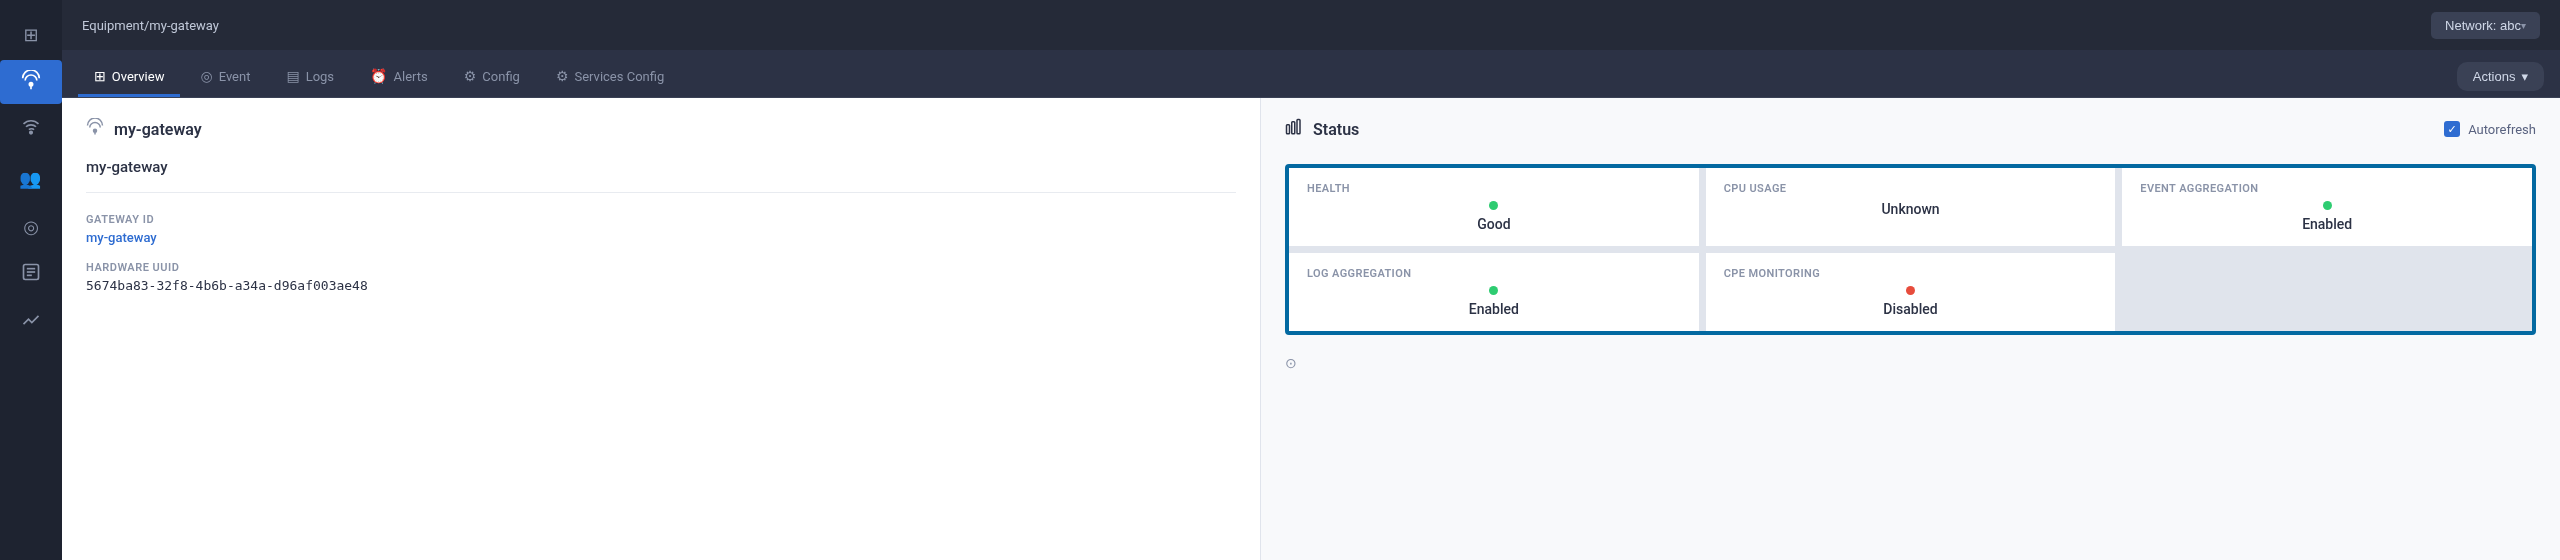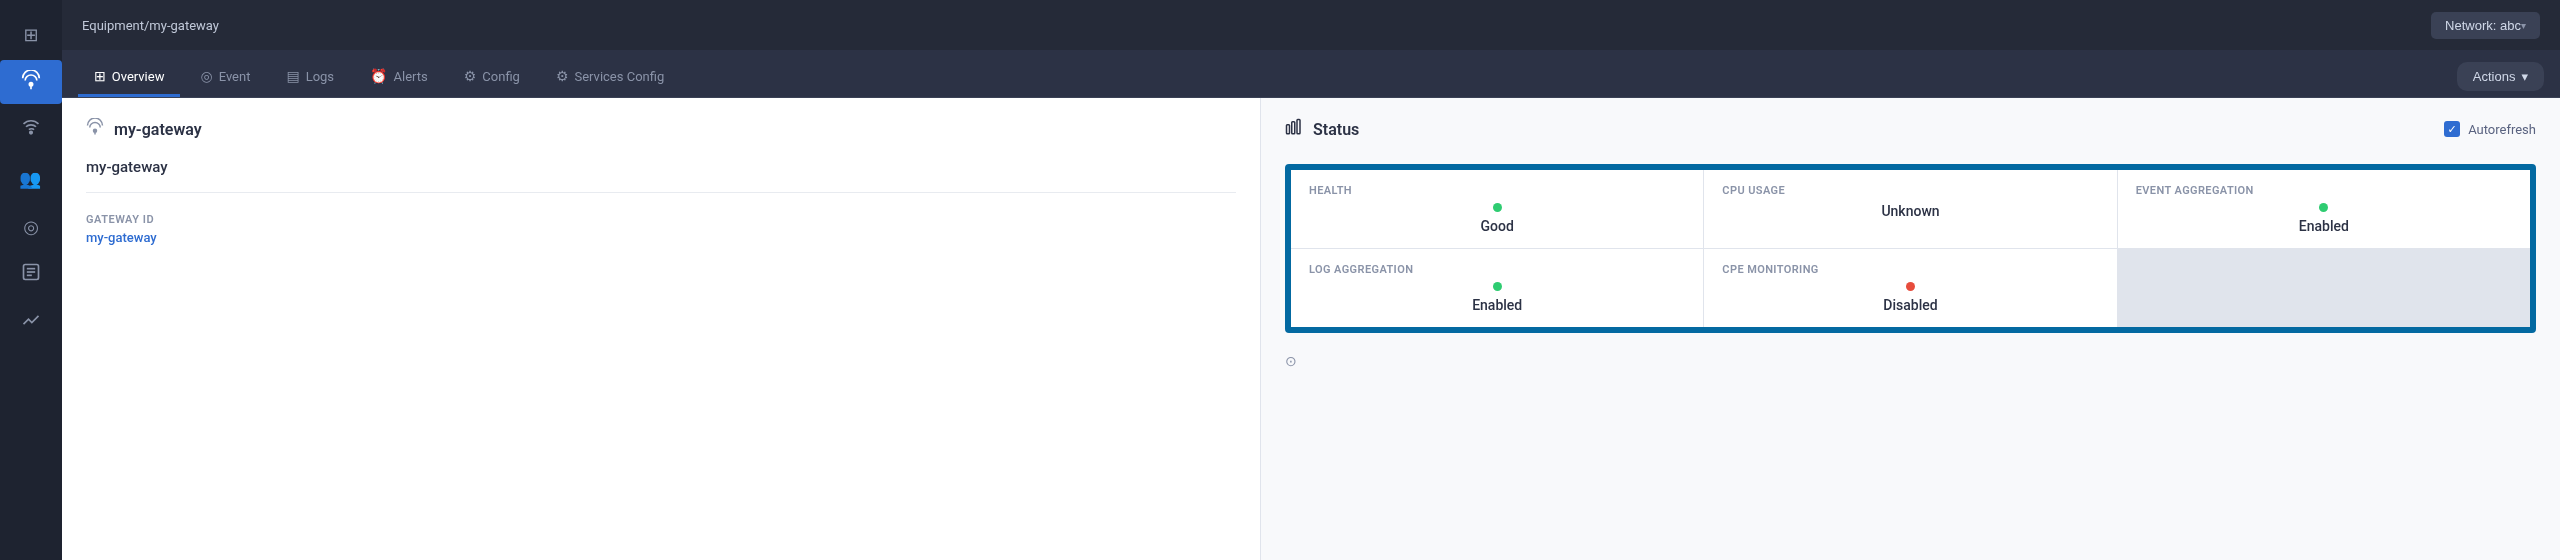--- a/index.html
+++ b/index.html
@@ -212,23 +212,23 @@
       align-items: center;
       justify-content: center;
       color: white;
       font-size: 11px;
       cursor: pointer;
     }
 
     .status-grid {
       display: grid;
       grid-template-columns: 1fr 1fr 1fr;
-      gap: 1px;
+      gap: 7px;
       background: #e0e4ec;
-      border: 6px solid #0369a1;
+      border: 4px solid #0369a1;
       border-radius: 4px;
       overflow: hidden;
     }
     .status-cell {
       background: #fff;
       padding: 14px 18px;
     }
     .status-cell-label {
       font-size: 11px;
       color: #8a93a8;
@@ -377,20 +377,24 @@
         <span>my-gateway</span>
       </div>
 
       <div class="device-name-value">my-gateway</div>
 
       <div class="field-group">
         <div class="field-label">Gateway ID</div>
         <div class="field-value" style="cursor:pointer; color:#2e6cd1;">my-gateway</div>
       </div>
 
+      <div class="field-group">
+        <div class="field-label">Hardware UUID</div>
+        <div class="field-value mono">5674ba83-32f8-4b6b-a34a-d96af003ae48</div>
+      </div>
     </div>
 
     <div class="right-panel">
       <div class="status-header">
         <div class="status-title">
           <span>
             <svg width="18" height="18" viewBox="0 0 24 24" fill="none" stroke="currentColor" stroke-width="2">
               <rect x="2" y="9" width="4" height="12" rx="1"></rect>
               <rect x="9" y="5" width="4" height="16" rx="1"></rect>
               <rect x="16" y="2" width="4" height="19" rx="1"></rect>

